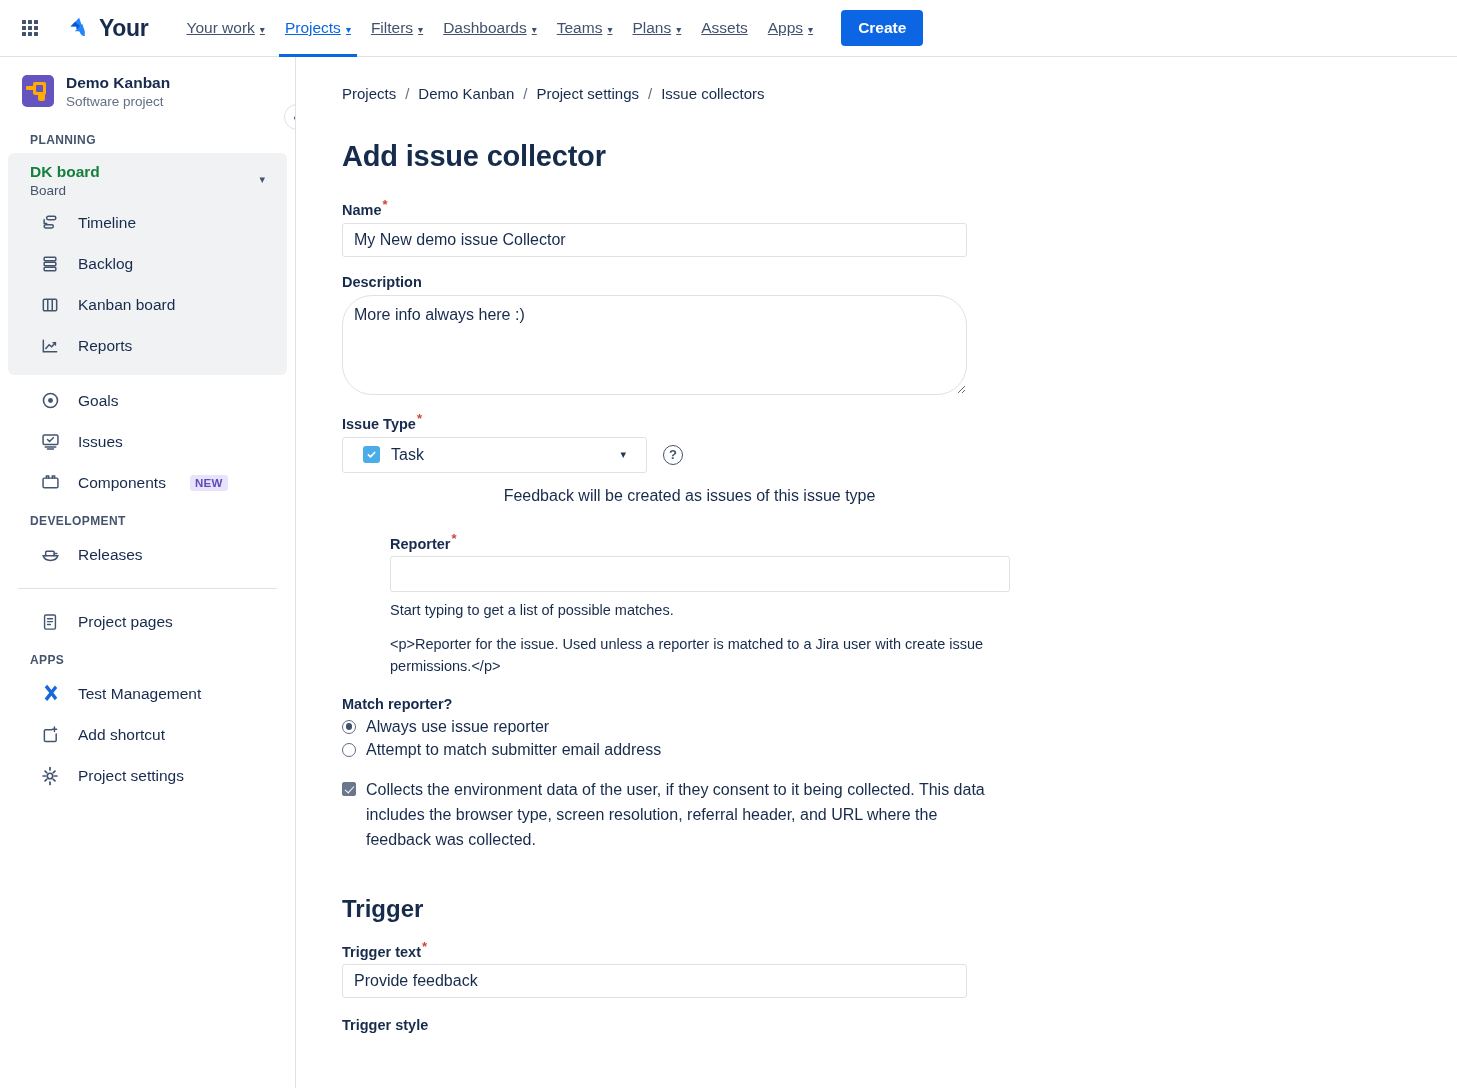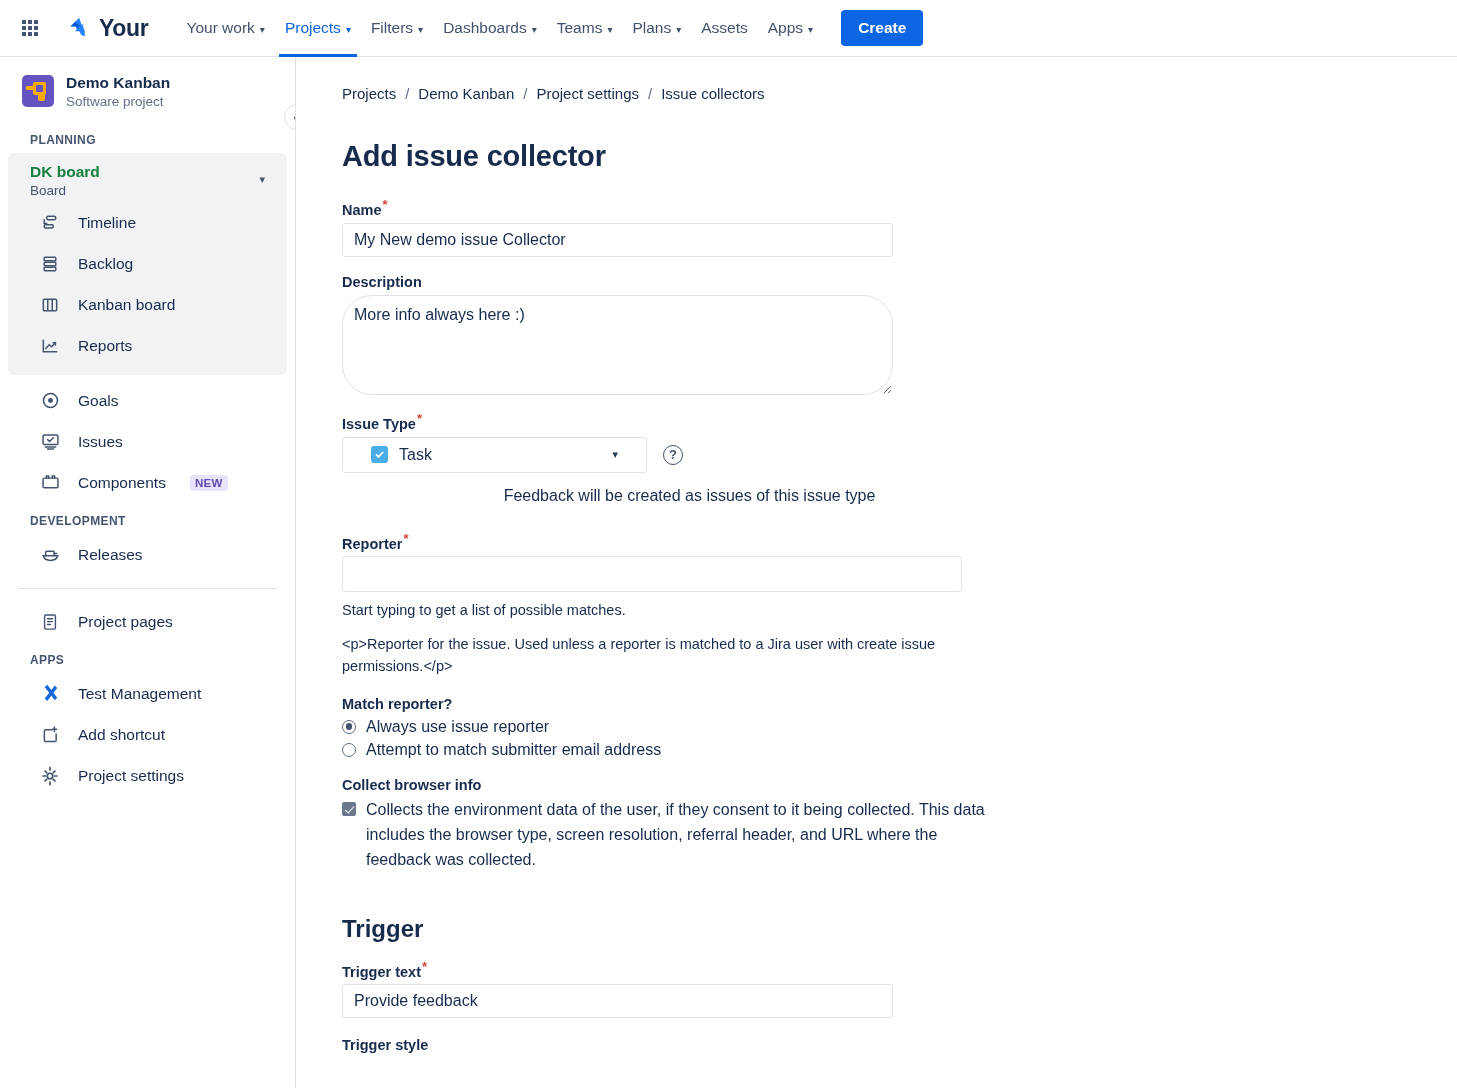--- a/index.html
+++ b/index.html
@@ -62,20 +62,21 @@
   }
   .nav-item {
     display: flex;
     align-items: center;
     padding: 17px 10px;
     font-size: 15.5px;
     color: #42526e;
     cursor: pointer;
     position: relative;
     white-space: nowrap;
+    text-decoration: underline;
   }
   .nav-item.active { color: #0c66e4; }
   .nav-item.active::after {
     content: "";
     position: absolute;
     left: 4px; right: 4px; bottom: 0;
     height: 3px;
     background: #0c66e4;
   }
   .nav-item .chev { margin-left: 5px; font-size: 10px; position: relative; top: 1px; }
@@ -260,21 +261,21 @@
     font-size: 14.5px;
     font-weight: 600;
     color: #172b4d;
     display: inline-block;
     margin-bottom: 5px;
   }
   .req { color: #d04437; font-size: 13px; vertical-align: super; margin-left: 1px; }
 
   input.txt, textarea.txt {
     display: block;
-    width: 551px;
+    width: 625px;
     border: 1px solid #dfe1e6;
     border-radius: 3px;
     padding: 8px 11px;
     font-size: 16px;
     font-family: "Liberation Sans", sans-serif;
     color: #172b4d;
     background: #fff;
     outline: none;
   }
   input.txt { height: 34px; }
@@ -285,21 +286,21 @@
   .select-wrap {
     position: relative;
     width: 305px;
   }
   .select-box {
     border: 1px solid #dfe1e6;
     border-radius: 3px;
     height: 36px;
     display: flex;
     align-items: center;
-    padding: 0 28px;
+    padding: 0 20px;
     gap: 11px;
     cursor: pointer;
     background: #fff;
   }
   .type-icon {
     width: 17px; height: 17px;
     background: #4bade8;
     border-radius: 3px;
     display: flex; align-items: center; justify-content: center;
     flex: 0 0 17px;
@@ -682,21 +683,21 @@
               </span>
               <span class="val">Task</span>
               <span class="caret">▾</span>
             </div>
           </div>
           <div class="help-icon">?</div>
         </div>
         <div class="helper-centered">Feedback will be created as issues of this issue type</div>
       </div>
 
-      <div class="field" style="margin-top:26px;">
+      <div class="field" style="margin-top:26px;margin-left:48px;">
         <label class="flabel">
           <span>Reporter</span><span class="req">*</span>
         </label>
         <input class="txt reporter-input" type="text" placeholder="" style="">
         <div class="helper">Start typing to get a list of possible matches.</div>
         <div class="helper block">&lt;p&gt;Reporter for the issue. Used unless a reporter is matched to a Jira user with create issue permissions.&lt;/p&gt;</div>
       </div>
 
       <div class="field">
         <div class="group-label">Match reporter?</div>
@@ -704,21 +705,20 @@
           <span class="radio on"></span>
           <span>Always use issue reporter</span>
         </div>
         <div class="radio-row">
           <span class="radio"></span>
           <span>Attempt to match submitter email address</span>
         </div>
       </div>
 
       <div class="field" style="margin-top:18px;">
-        <div class="group-label" style="margin-bottom:2px;">Collect browser info</div>
         <div class="check-row">
           <span class="checkbox"></span>
           <span class="check-text">Collects the environment data of the user, if they consent to it being collected. This data includes the browser type, screen resolution, referral header, and URL where the feedback was collected.</span>
         </div>
       </div>
 
       <h2 class="sec-title">Trigger</h2>
 
       <div class="field">
         <label class="flabel">

